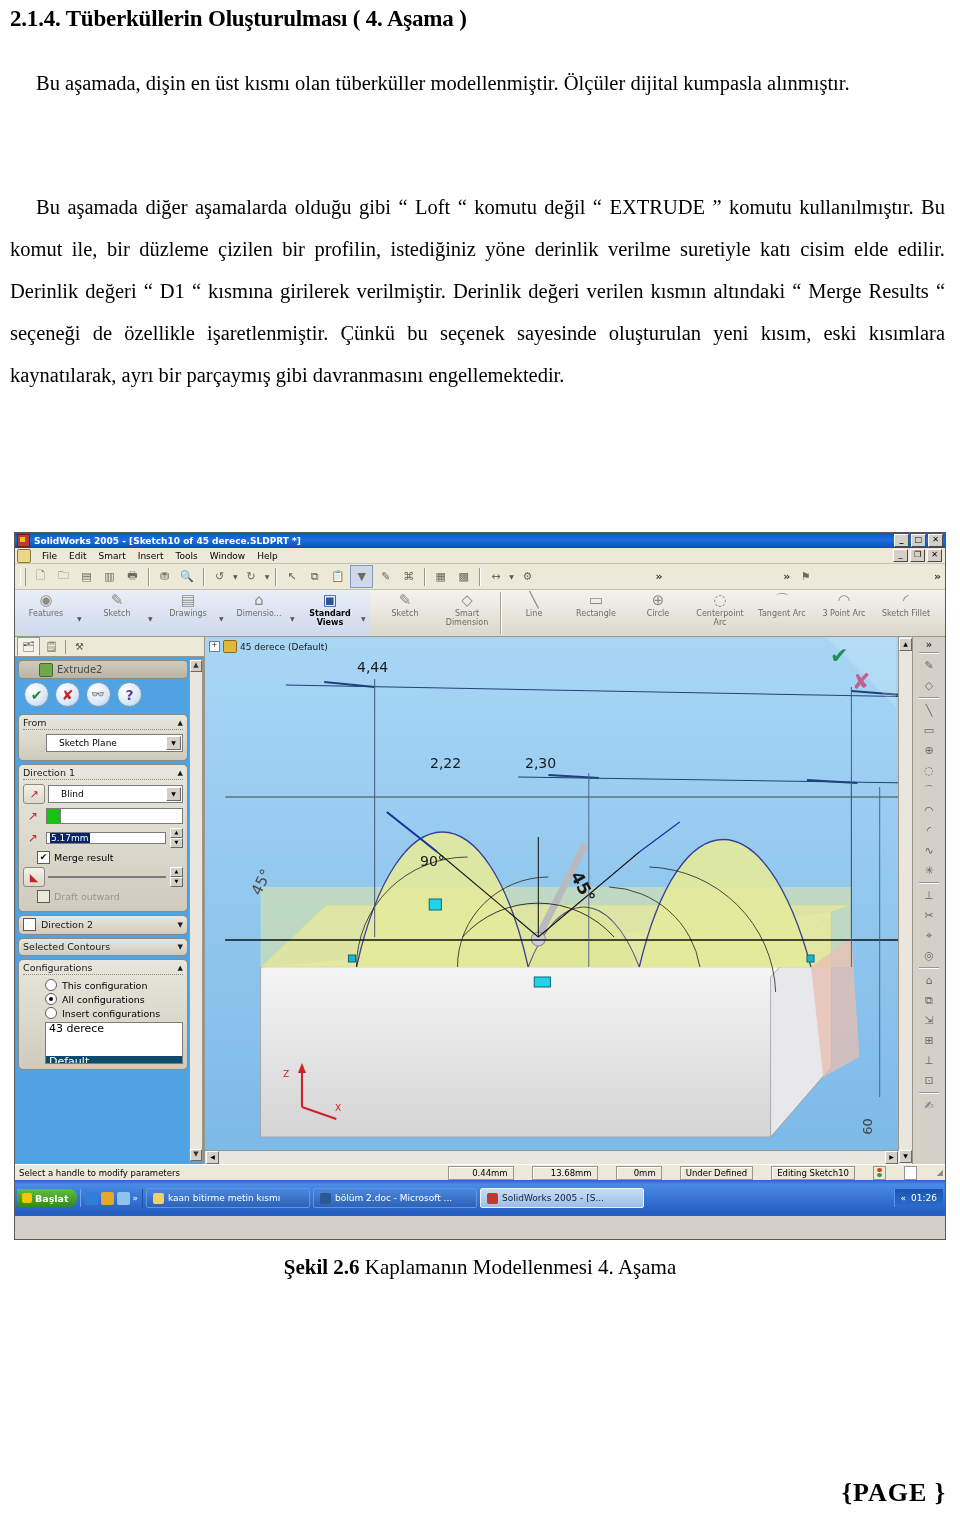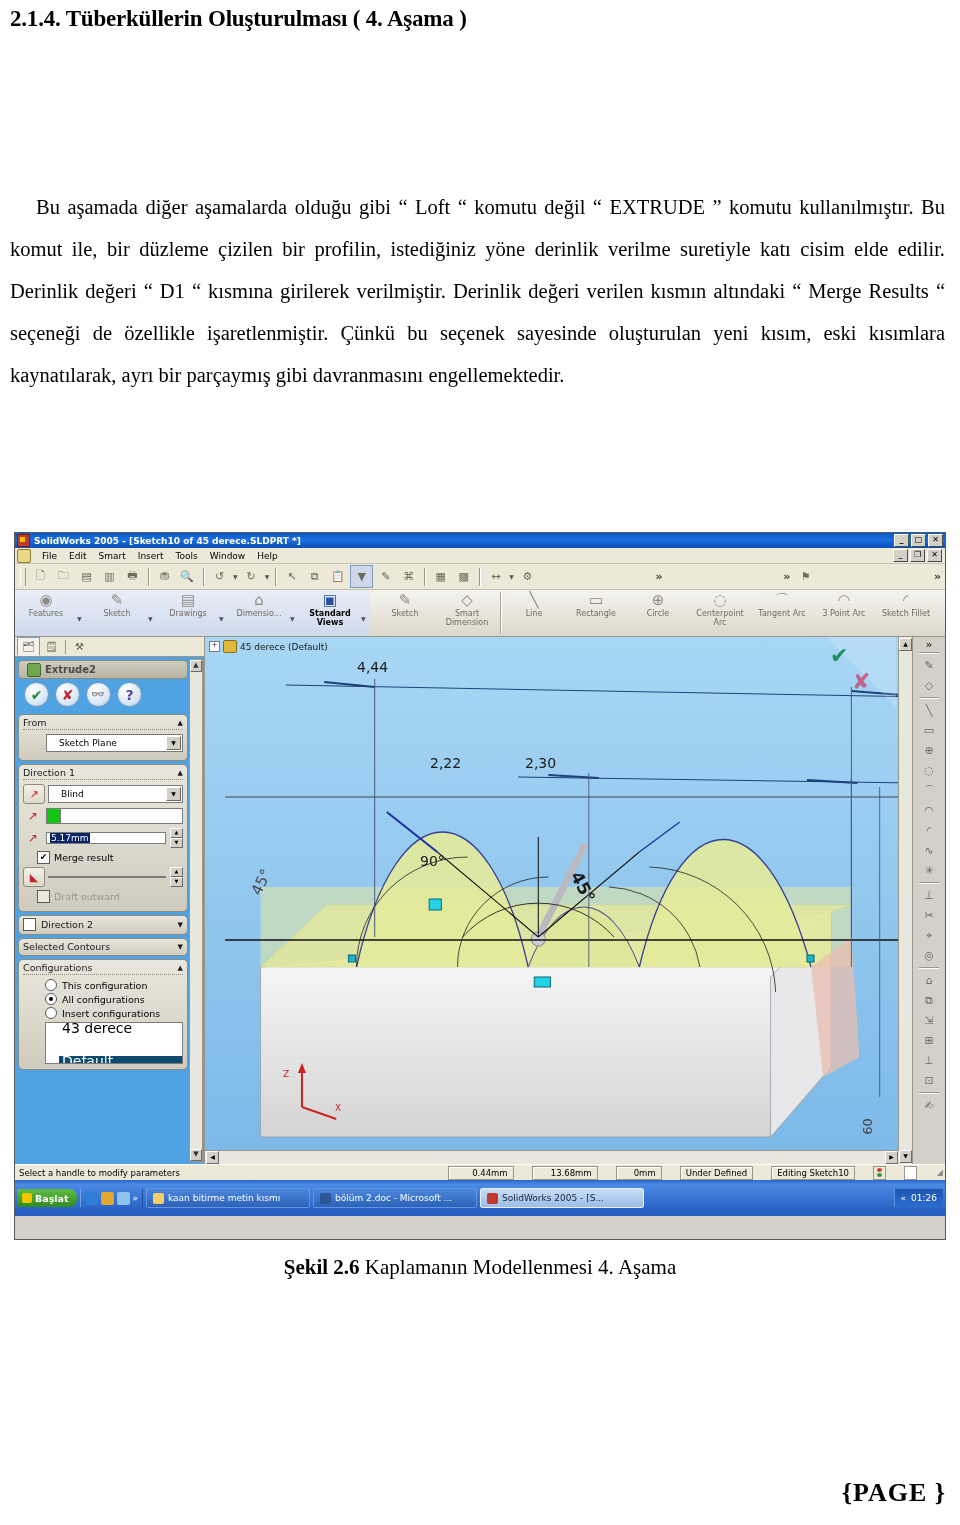--- a/index.html
+++ b/index.html
@@ -125,21 +125,21 @@
   .pm-inner{width:170px;}
   .pm-scroll{
     position:absolute;right:1px;top:2px;bottom:2px;width:12px;background:#e9e7dd;
     border:1px solid #9a968a;display:flex;flex-direction:column;justify-content:space-between;
     align-items:center;font-size:7px;color:#333;
   }
   .pm-scroll .ar{width:10px;height:10px;background:#d4d0c8;border:1px solid #fff;
      border-right-color:#6a6a6a;border-bottom-color:#6a6a6a;line-height:8px;text-align:center;}
   .pm-title{
     height:17px;background:linear-gradient(#cfcbbe,#b9b5a6);border:1px solid #8e8a7c;border-radius:4px;
-    display:flex;align-items:center;padding:0 8px;gap:4px;font-size:10px;color:#4a4a4a;font-weight:bold;
+    display:flex;align-items:center;padding:0 20px;gap:4px;font-size:10px;color:#4a4a4a;font-weight:normal;
   }
   .pm-title .ic{width:12px;height:12px;background:#6fa84f;border:1px solid #3f6b2c;border-radius:2px;}
   .pm-okrow{display:flex;gap:6px;padding:3px 2px 4px 6px;}
   .okbtn{
     width:23px;height:23px;border-radius:50%;display:flex;align-items:center;justify-content:center;
     font-size:14px;font-weight:bold;background:radial-gradient(circle at 35% 30%, #ffffff, #d7e6f5 65%, #9fc0dd);
     border:1px solid #7d9dbc;
   }
   .okbtn.g{color:#1a8a2e;}
   .okbtn.r{color:#c0272d;}
@@ -179,21 +179,21 @@
   }
   .chk{display:flex;align-items:center;gap:4px;font-size:9.5px;margin:3px 0 3px 14px;}
   .box{width:11px;height:11px;background:#fff;border:1px solid #5b5b5b;display:flex;align-items:center;justify-content:center;font-size:9px;line-height:9px;}
   .chk.dim{color:#9a968a;}
   .chk.dim .box{background:#ece9d8;}
   .radio{display:flex;align-items:center;gap:5px;font-size:9.5px;margin:2px 0 2px 22px;}
   .rb{width:10px;height:10px;border-radius:50%;background:#fff;border:1px solid #5b5b5b;display:flex;align-items:center;justify-content:center;}
   .rb i{width:4px;height:4px;border-radius:50%;background:#000;display:block;}
   .listbox{
     margin:3px 0 0 22px;height:40px;background:#fff;border:1px solid #7b7b7b;
-    font-size:14px;overflow:hidden;padding-left:13px;
+    font-size:11px;overflow:hidden;
   }
   .listbox div{padding:0 3px;line-height:11px;}
   .listbox div.sel{background:#0c4a6e;color:#fff;margin-top:22px;}
   .grp.collapsed{padding-bottom:2px;}
   .pm-bottom-sep{height:6px;}
 
   
   .gfx{flex:1;position:relative;background:#8ec6f0;overflow:hidden;border-left:1px solid #9a968a;}
   .gfx-tree{position:absolute;left:4px;top:3px;display:flex;align-items:center;gap:3px;font-size:9px;color:#1a1a1a;z-index:5;}
   .gfx-tree .plus{width:9px;height:9px;border:1px solid #7b7b7b;background:#fff;font-size:7px;line-height:7px;text-align:center;}
@@ -262,20 +262,21 @@
   .tray{margin-left:auto;display:flex;align-items:center;gap:5px;padding:0 6px;height:18px;
      background:linear-gradient(#1c55b0,#2a6ccd);border-left:1px solid #5f95e2;font-size:9px;}
 </style>
 </head>
 <body>
 
 <div class="page">
 
   <div class="doc-heading">2.1.4. Tüberküllerin Oluşturulması ( 4. Aşama )</div>
 
+  <div class="doc-para p1"><span class="indent"></span><span>Bu aşamada, dişin en üst kısmı olan tüberküller modellenmiştir. Ölçüler dijital kumpasla alınmıştır.</span></div>
 
   <div class="doc-para p2"><span class="indent"></span><span>Bu aşamada diğer aşamalarda olduğu gibi “ Loft “ komutu değil “ EXTRUDE ” komutu kullanılmıştır. Bu komut ile, bir düzleme çizilen bir profilin, istediğiniz yöne derinlik verilme suretiyle katı cisim elde edilir. Derinlik değeri “ D1 “ kısmına girilerek verilmiştir. Derinlik değeri verilen kısmın altındaki “ Merge Results “ seçeneği de özellikle işaretlenmiştir. Çünkü bu seçenek sayesinde oluşturulan yeni kısım, eski kısımlara kaynatılarak, ayrı bir parçaymış gibi davranmasını engellemektedir.</span></div>
 
   <div class="shot">
 
     <div class="titlebar">
       <span class="tb-ico"></span>
       <span class="tb-title">SolidWorks 2005 - [Sketch10 of 45 derece.SLDPRT *]</span>
       <span class="winbtns">
         <span class="winbtn">_</span>

